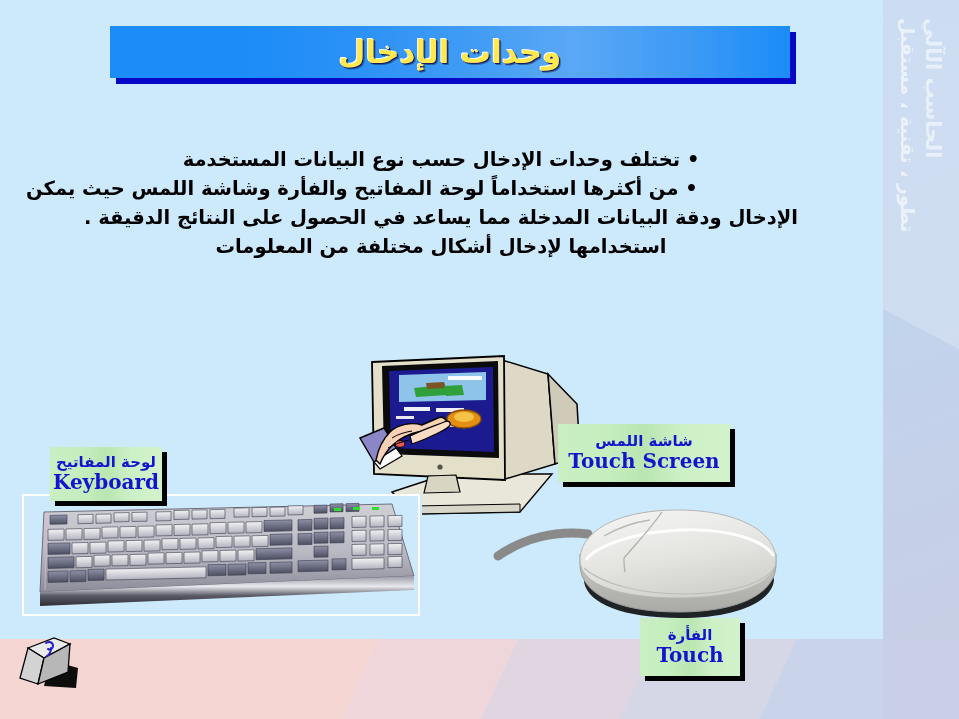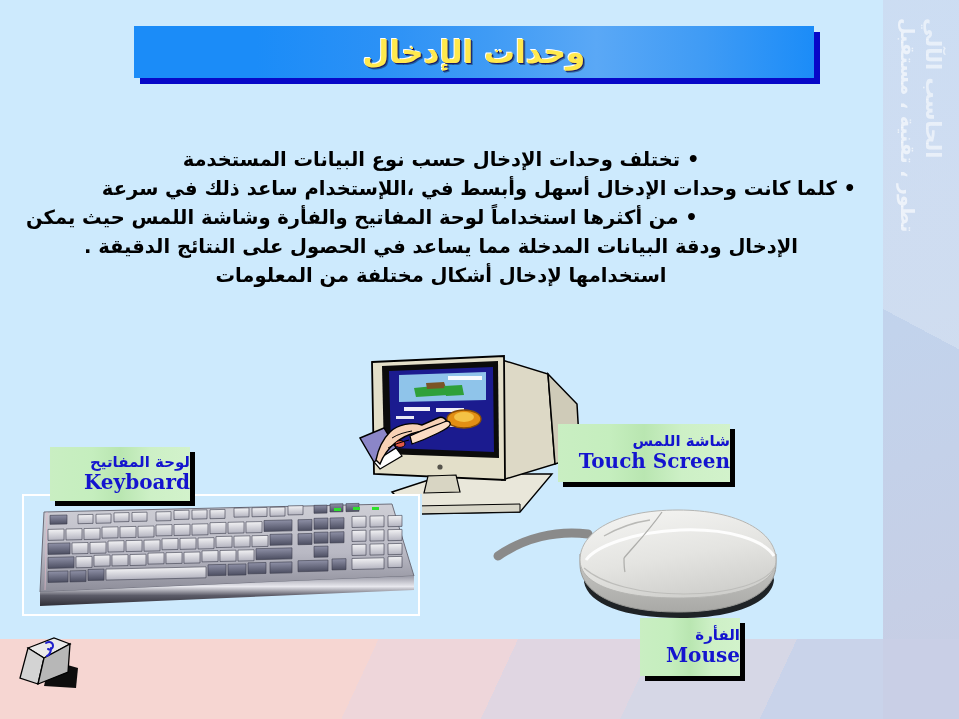--- a/index.html
+++ b/index.html
@@ -16,21 +16,21 @@
   .bg-bottom-stripe1{position:absolute;left:0;top:639px;width:959px;height:80px;
     background:linear-gradient(115deg,#f6d6d2 0 38%,#eed6da 38% 52%,#e0d6e2 52% 66%,#d6d7e6 66% 80%,#c9d3ea 80% 100%);}
   .bg-right{position:absolute;right:0;top:0;width:76px;height:719px;
     background:linear-gradient(160deg,#bed4ef 0%,#c2d3ec 45%,#c8cde3 100%);}
   .bg-right-diag{position:absolute;right:0;top:0;width:76px;height:719px;
     background:linear-gradient(208deg,rgba(255,255,255,0.22) 0 46%,rgba(255,255,255,0) 46% 100%);}
   .bg-corner-tri{position:absolute;left:883px;top:639px;width:76px;height:80px;
     background:#c9cfe6;}
 
   
-  .banner-wrap{position:absolute;left:134px;top:26px;width:799px;height:52px;}
+  .banner-wrap{position:absolute;left:110px;top:26px;width:799px;height:52px;}
   .banner-shadow{position:absolute;left:6px;top:6px;width:680px;height:52px;background:#0808c8;}
   .banner{position:absolute;left:0;top:0;width:680px;height:52px;
     background:linear-gradient(90deg,#1b8cf8 0%,#1b8cf8 18%,#2b91f6 36%,#3f9bf5 52%,#5aa8f6 68%,#3f9bf5 84%,#1b8cf8 100%);
     display:flex;align-items:center;justify-content:center;}
   .banner-title{
     font-family:"DejaVu Sans","Liberation Sans",sans-serif;
     font-size:31px;font-weight:bold;color:#ffe94d;letter-spacing:1px;
     text-shadow:1px 1px 0 #1a1a6a,2px 2px 0 rgba(0,0,0,0.35),-1px -1px 0 #ffffff;
     direction:rtl;white-space:nowrap;
   }
@@ -47,27 +47,27 @@
   .b2{text-align:justify;text-align-last:right;}
   .b3{text-align:justify;text-align-last:left;}
   .b3b{text-align:center;}
   .b2b{text-align:center;}
 
   
   .caption{position:absolute;}
   .caption .shadow{position:absolute;left:5px;top:5px;width:100%;height:100%;background:#000000;}
   .caption .box{position:relative;width:100%;height:100%;
     background:linear-gradient(90deg,#c9eec2 0%,#c5eebe 30%,#b9e6b1 50%,#cdf0c6 72%,#d2f2cb 100%);
-    display:flex;flex-direction:column;justify-content:center;gap:1px;}
+    display:flex;flex-direction:column;align-items:center;justify-content:center;gap:1px;}
   .cap-ar{font-family:"DejaVu Sans","Liberation Sans",sans-serif;
     font-size:15px;font-weight:bold;color:#1414cf;direction:rtl;line-height:1.05;}
   .cap-en{font-family:"DejaVu Serif","Liberation Serif",serif;
     font-size:20px;font-weight:bold;color:#1414cf;line-height:1.05;}
 
-  #cap-keyboard{left:50px;top:447px;width:140px;height:54px;}
+  #cap-keyboard{left:50px;top:447px;width:112px;height:54px;}
   #cap-touch{left:558px;top:424px;width:172px;height:58px;}
   #cap-mouse{left:640px;top:618px;width:100px;height:58px;}
 
   
   .side-text{position:absolute;right:0;top:0;width:76px;height:300px;
      display:flex;flex-direction:row;align-items:flex-start;justify-content:center;
      gap:2px;padding-top:18px;pointer-events:none;}
   .side-col{writing-mode:vertical-rl;text-orientation:mixed;direction:rtl;
      font-family:"DejaVu Sans","Liberation Sans",sans-serif;
      font-size:19px;font-weight:bold;color:rgba(255,255,255,0.62);white-space:nowrap;
@@ -106,21 +106,20 @@
 
   <div class="banner-wrap">
     <div class="banner-shadow"></div>
     <div class="banner">
       <span class="banner-title">وحدات الإدخال</span>
     </div>
   </div>
 
   <div class="body-text">
     <span class="bullet-line b1">• تختلف وحدات الإدخال  حسب نوع البيانات المستخدمة</span>
-    <span class="bullet-line b2">• كلما كانت وحدات الإدخال أسهل وأبسط في ،اللإستخدام ساعد ذلك في سرعة</span>
     <span class="bullet-line b3">• من أكثرها  استخداماً  لوحة  المفاتيح  والفأرة  وشاشة  اللمس  حيث  يمكن</span>
     <span class="bullet-line b2b">الإدخال ودقة البيانات المدخلة مما يساعد في الحصول على النتائج الدقيقة .</span>
     <span class="bullet-line b3b">استخدامها لإدخال أشكال مختلفة من المعلومات</span>
   </div>
 
   <div class="monitor">
     <svg width="240" height="170" viewBox="0 0 240 170">
 
       <polygon points="40,140 95,122 200,122 168,160 62,162" fill="#e9e7da" stroke="#000" stroke-width="1.4"></polygon>
       <polygon points="62,162 168,160 168,152 62,154" fill="#d8d6c8" stroke="#000" stroke-width="1"></polygon>
@@ -368,17 +367,17 @@
     <div class="box">
       <span class="cap-ar">شاشة اللمس</span>
       <span class="cap-en">Touch Screen</span>
     </div>
   </div>
 
   <div class="caption" id="cap-mouse">
     <div class="shadow"></div>
     <div class="box">
       <span class="cap-ar">الفأرة</span>
-      <span class="cap-en">Mouse</span>
+      <span class="cap-en">Touch</span>
     </div>
   </div>
 
 </div>
 
 </body></html>

